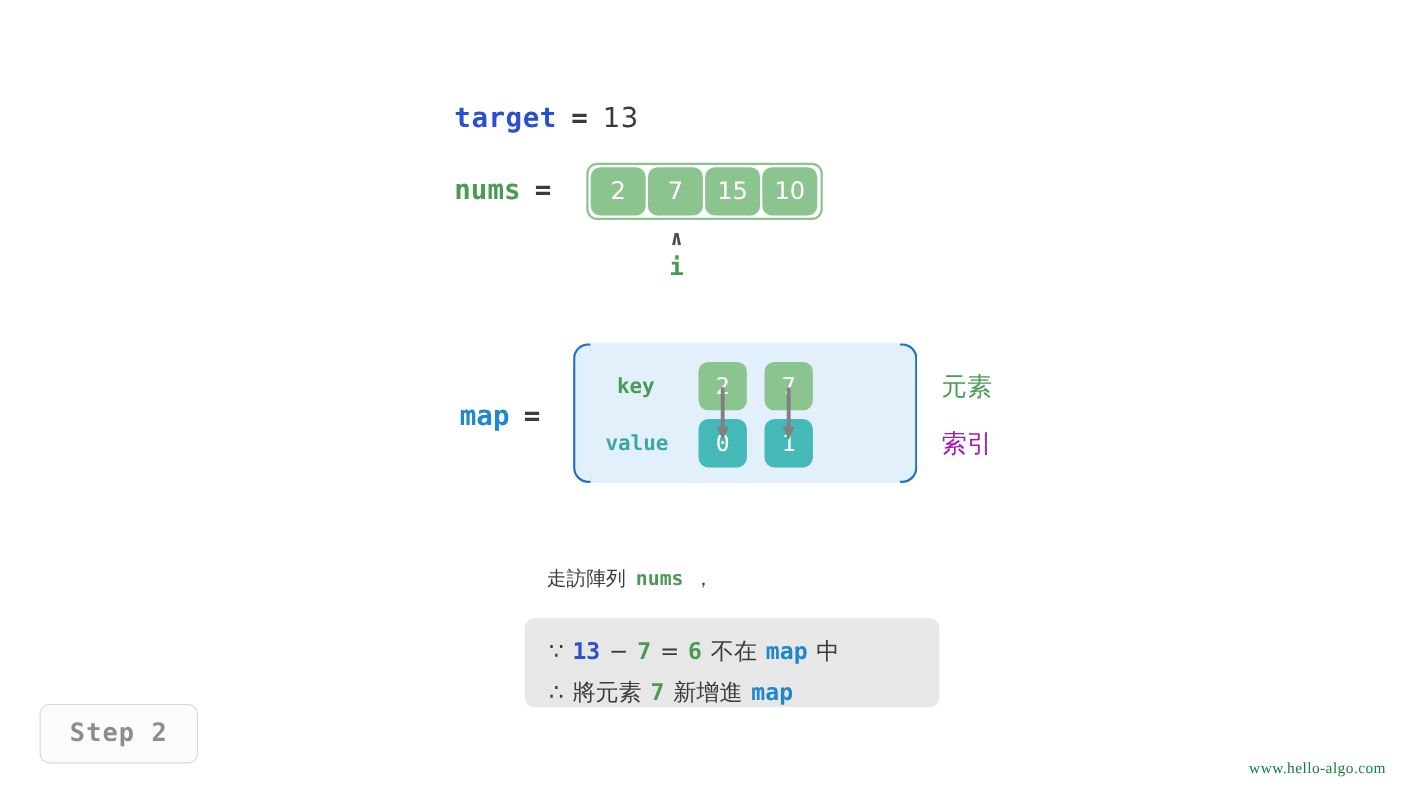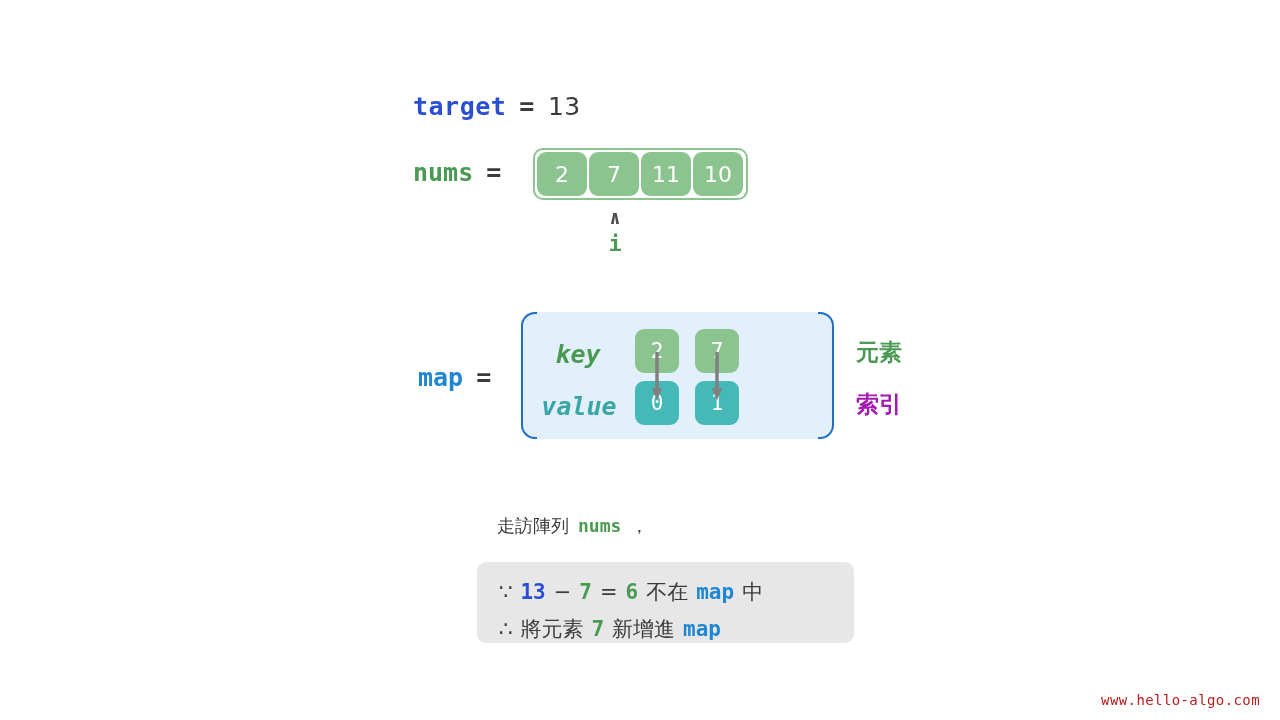--- a/index.html
+++ b/index.html
@@ -140,24 +140,23 @@
     left: 818px;
     border-left: none;
     border-top-right-radius: 14px;
     border-bottom-right-radius: 14px;
   }
 
   .row-label {
     position: absolute;
     width: 90px;
     text-align: center;
-    font-size: 25px;
+    font-size: 19px;
     font-weight: bold;
     line-height: 1;
-    font-style: italic;
   }
   .label-key { left: 533px; top: 342px; color: #4a9a54; }
   .label-value { left: 534px; top: 394px; color: #3aa6a6; }
 
   .map-cell {
     position: absolute;
     width: 44px;
     height: 44px;
     border-radius: 9px;
     display: flex;
@@ -180,21 +179,21 @@
     height: 50px;
   }
   .arrow-0 { left: 650px; }
   .arrow-1 { left: 710px; }
 
   .side-label {
     position: absolute;
     left: 856px;
     font-family: "DejaVu Sans", "Liberation Sans", sans-serif;
     font-size: 23px;
-    font-weight: bold;
+    font-weight: normal;
     line-height: 1;
   }
   .side-element { top: 341px; color: #4a9a54; }
   .side-index { top: 393px; color: #a21caf; }
 
   
   .desc-line {
     left: 497px;
     top: 514px;
     font-family: "DejaVu Sans", "Liberation Sans", sans-serif;
@@ -259,23 +258,24 @@
     font-size: 23px;
     font-weight: bold;
     letter-spacing: 1px;
     box-sizing: border-box;
   }
 
   
   .watermark {
     right: 20px;
     bottom: 12px;
-    color: #b91c1c;
+    color: #15803d;
     font-size: 14px;
     letter-spacing: 0.4px;
+    font-family: Liberation Serif, serif;
   }
 </style>
 </head>
 <body>
 
 <div class="stage">
 
   <div class="abs target-row">
     <span class="var-target">target</span>
     <span class="eq-sign">=</span>
@@ -284,21 +284,21 @@
 
   <div class="abs nums-row">
     <span class="var-nums">nums</span>
     <span class="eq-sign">=</span>
   </div>
 
   <div class="array-frame"></div>
   <div class="array-cells">
     <div class="cell cell-green">2</div>
     <div class="cell cell-green">7</div>
-    <div class="cell cell-green">11</div>
+    <div class="cell cell-green">15</div>
     <div class="cell cell-green">10</div>
   </div>
 
   <div class="abs pointer-caret">∧</div>
   <div class="abs pointer-label">i</div>
 
   <div class="abs map-label">
     <span class="var-map">map</span>
     <span class="eq-sign">=</span>
   </div>
@@ -347,16 +347,17 @@
     </div>
     <div class="formula-line">
       <span class="sym">∴</span>
       <span>將元素</span>
       <span class="code-green">7</span>
       <span>新增進</span>
       <span class="code-blue">map</span>
     </div>
   </div>
 
+  <div class="abs step-badge">Step 2</div>
 
   <div class="abs watermark">www.hello-algo.com</div>
 
 </div>
 
 </body></html>

